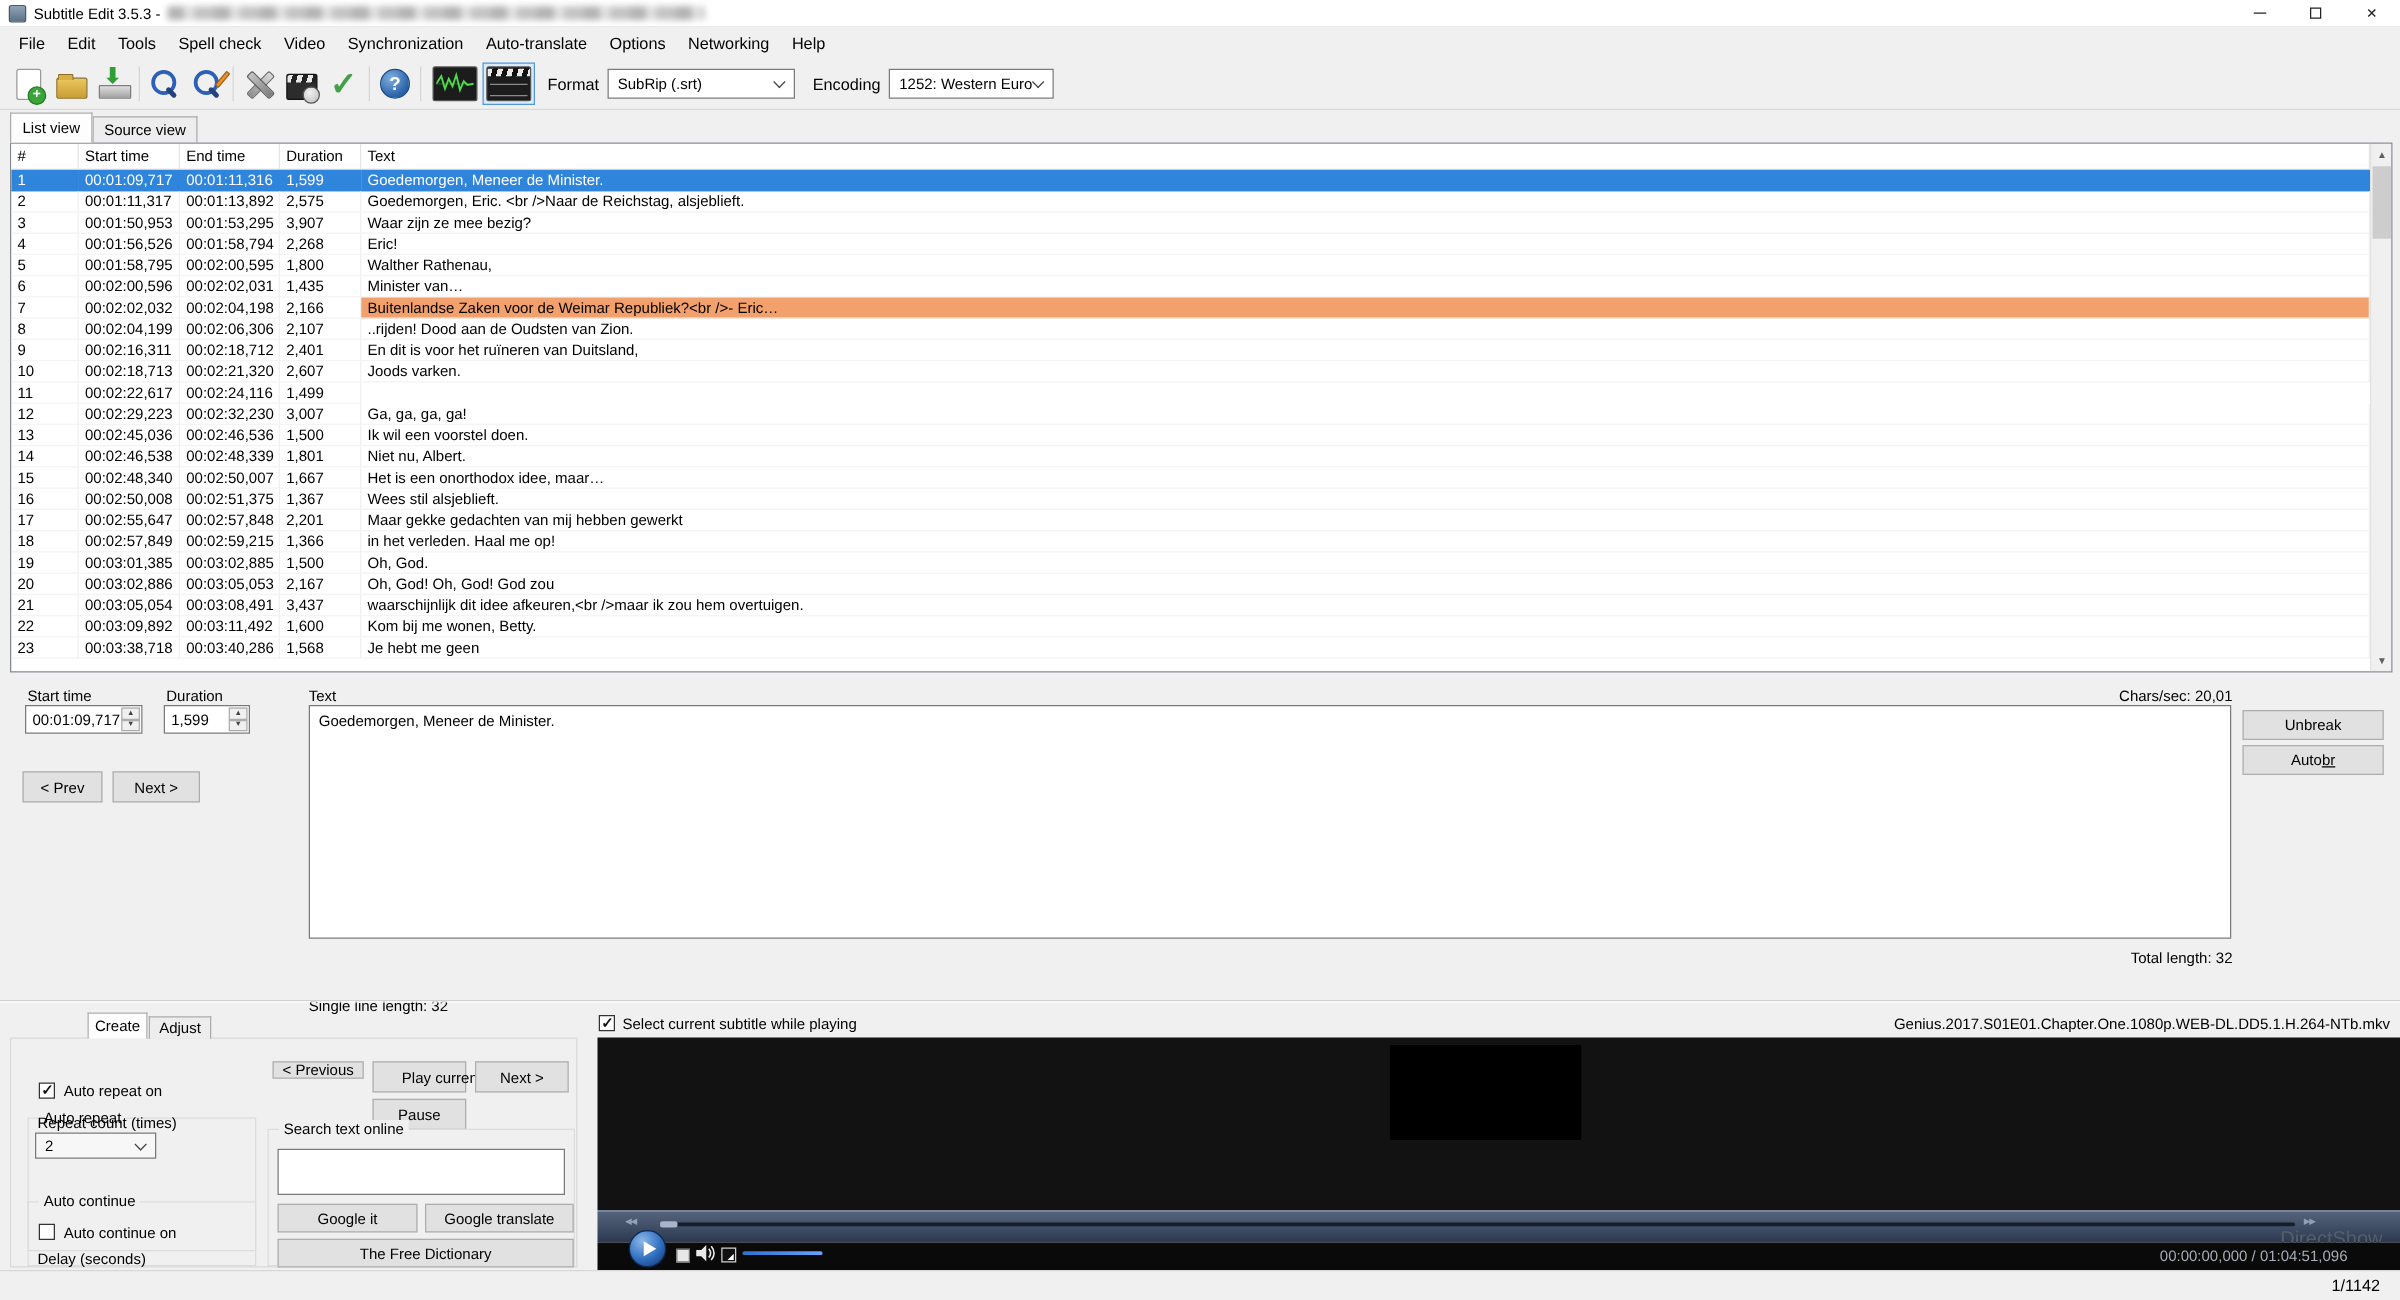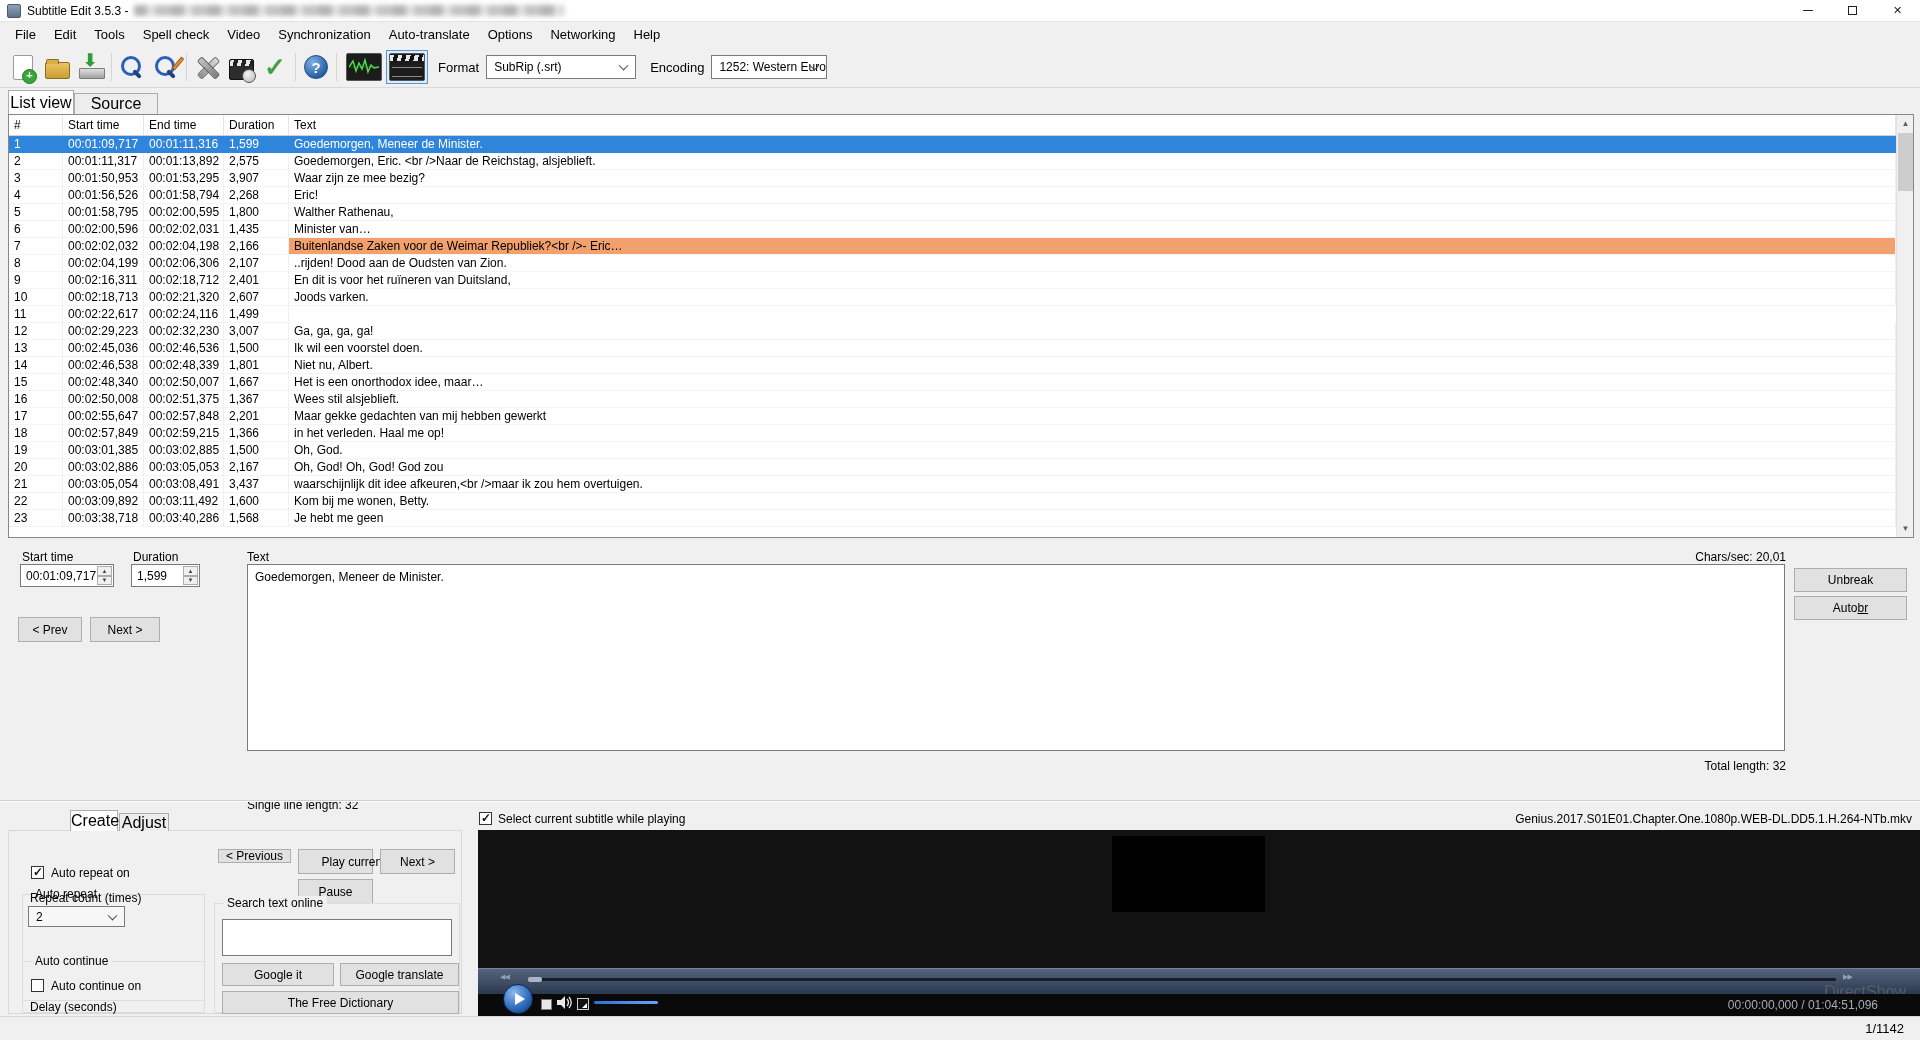--- a/index.html
+++ b/index.html
@@ -73,25 +73,25 @@
   .icon-clap::before { content:''; position:absolute; left:0; top:1px; right:0; height:6px;
     background:repeating-linear-gradient(105deg,#e8e8e8 0 4px,#111 4px 8px); }
   .icon-clap::after { content:''; position:absolute; left:2px; right:2px; top:13px; height:8px;
     border-top:1px solid #8a8a8a; border-bottom:1px solid #8a8a8a; }
   .toolbar-label { font-size:13px; margin:0 7px 0 10px; }
   .combo { background:#fff; border:1px solid #7a7a7a; font-size:12px; display:flex; align-items:center;
     padding:0 22px 0 7px; position:relative; white-space:nowrap; }
   .combo::after { content:''; position:absolute; right:8px; top:50%; width:6px; height:6px;
     border-right:1.5px solid #444; border-bottom:1.5px solid #444; transform:translateY(-70%) rotate(45deg); }
   .combo-format { height:24px; width:150px; }
-  .combo-encoding { height:24px; width:116px; }
+  .combo-encoding { height:24px; width:132px; }
 
   
   .tabstrip { position:absolute; left:0; top:88px; width:1920px; height:26px; }
-  .vtab { position:absolute; font-size:16px; text-align:center; border:1px solid #acacac; border-bottom:none; }
+  .vtab { position:absolute; font-size:12px; text-align:center; border:1px solid #acacac; border-bottom:none; }
   .vtab.active { background:#fdfdfd; z-index:2; }
   .vtab.inactive { background:#ededed; }
 
   
   .listwrap { position:absolute; left:8px; top:114px; width:1906px; height:424px; background:#fff;
     border:1px solid #828790; overflow:hidden; }
   .lheader { display:grid; grid-template-columns:54px 81px 80px 65px 1fr; height:21px; width:calc(100% - 17px);
     border-bottom:1px solid #d0d0d0; background:#fff; }
   .lheader .hcell { font-size:12px; line-height:20px; padding-left:5px; border-right:1px solid #e5e5e5;
     white-space:nowrap; overflow:hidden; }

